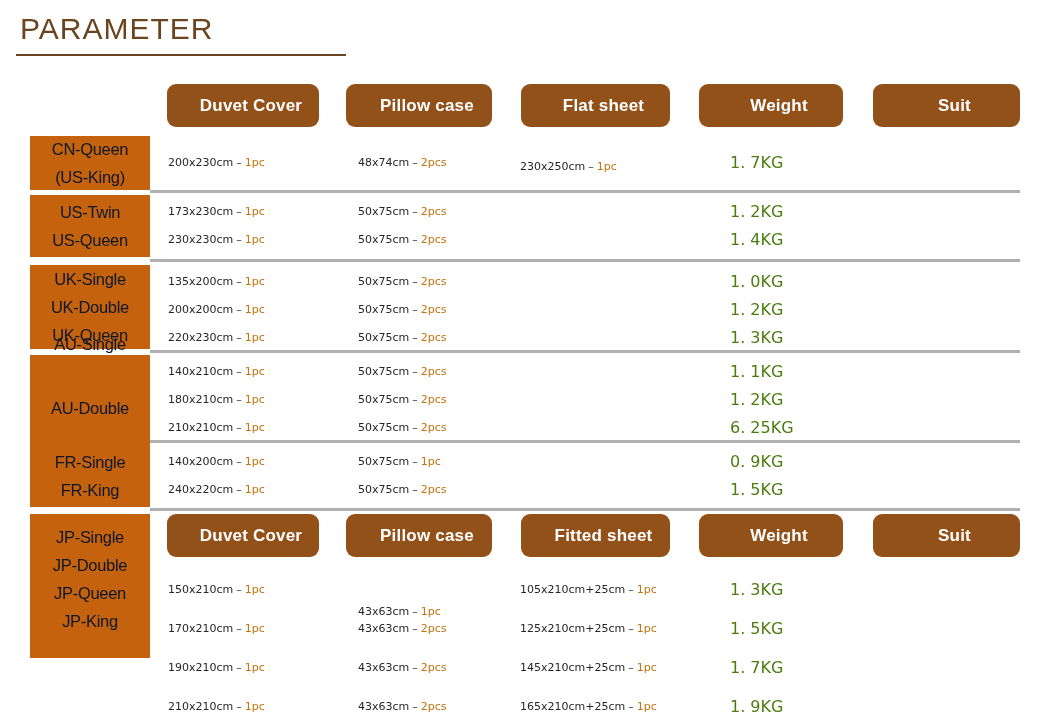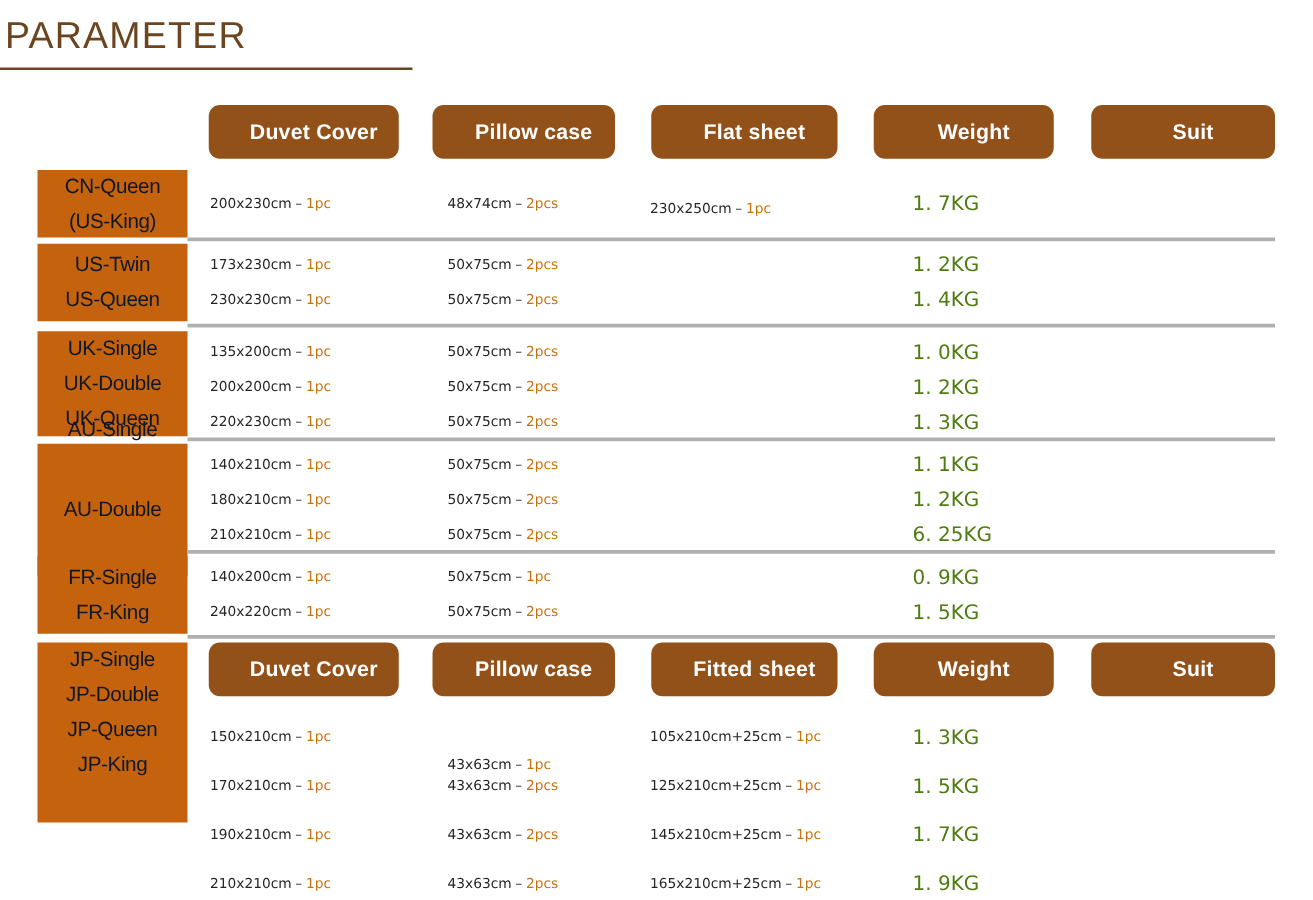--- a/index.html
+++ b/index.html
@@ -11,21 +11,21 @@
     height: 720px;
     background: #ffffff;
     font-family: "DejaVu Sans", "Liberation Sans", sans-serif;
     overflow: hidden;
     position: relative;
   }
 
   
   .title-wrap {
     position: absolute;
-    left: 0;
+    left: 16px;
     top: 12px;
     width: 340px;
   }
   .page-title {
     font-family: "Liberation Sans", sans-serif;
     font-size: 30px;
     font-weight: 400;
     letter-spacing: 1px;
     color: #6b4520;
     line-height: 34px;
@@ -273,21 +273,21 @@
     </div>
     <div class="cell col-pillow" style="top:34px;">
       <span>50x75cm</span><span class="dash">–</span><span class="qty">2pcs</span>
     </div>
     <div class="cell col-weight wkg" style="top:34px;">1. 5KG</div>
     <div class="sep" style="top:66px;"></div>
   </div>
 
   <div class="group" style="height:195px;">
 
-    <div class="label-block" style="top:4px; height:144px; justify-content:flex-start; padding-bottom:14px;">
+    <div class="label-block" style="top:4px; height:144px; justify-content:center; padding-bottom:14px;">
       <div class="lbl">JP-Single</div>
       <div class="lbl">JP-Double</div>
       <div class="lbl">JP-Queen</div>
       <div class="lbl">JP-King</div>
     </div>
 
     <div class="header-row" style="position:absolute; top:0; left:0; right:0;">
       <div class="pill c-duvet">Duvet Cover</div>
       <div class="pill c-pillow">Pillow case</div>
       <div class="pill c-sheet">Fitted  sheet</div>

